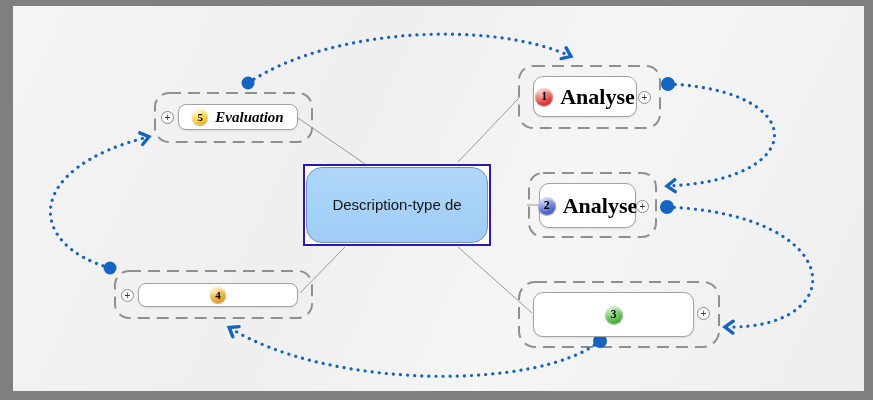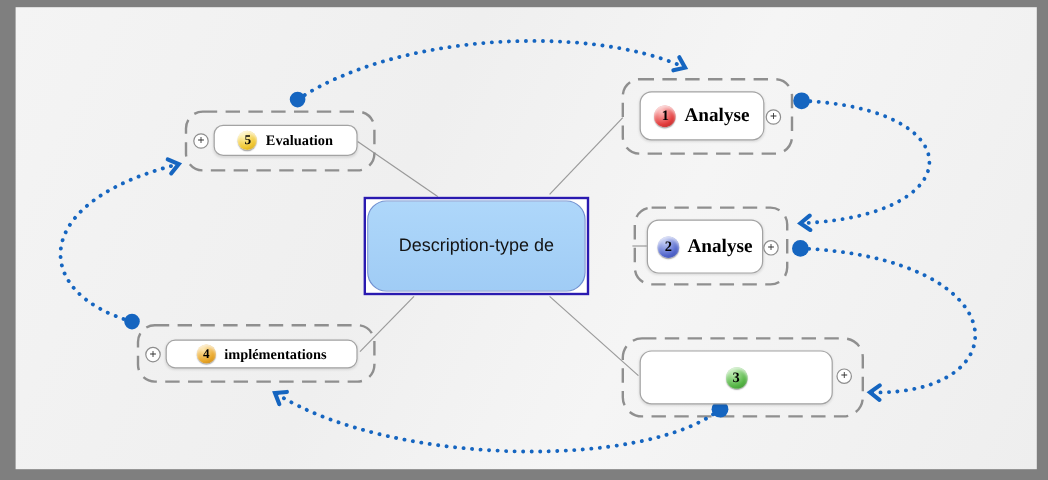--- a/index.html
+++ b/index.html
@@ -21,22 +21,22 @@
     border:1px solid #a3a3a3;
     border-radius:10px;
     box-shadow:0 1px 2px rgba(0,0,0,0.10);
     display:flex;align-items:center;justify-content:center;gap:7px;
     box-sizing:border-box;
   }
   .topic .tlabel{
     font-family:"Liberation Serif",serif;
     font-weight:bold;color:#000;white-space:nowrap;
   }
-  .topic.rsize .tlabel{font-size:16px;}
-  .topic.lsize .tlabel{font-size:12px;}
+  .topic.rsize .tlabel{font-size:22px;}
+  .topic.lsize .tlabel{font-size:15px;font-style:italic;}
   .topic.lsize{border-radius:8px;}
   
   .badge{
     border-radius:50%;
     display:flex;align-items:center;justify-content:center;
     font-family:"Liberation Serif",serif;font-weight:bold;color:#000;
     box-shadow:inset 0 2px 3px rgba(255,255,255,0.75), 0 1px 1px rgba(0,0,0,0.35);
     flex:0 0 auto;
   }
   .rsize .badge{width:18px;height:18px;font-size:12px;}
@@ -133,21 +133,20 @@
 </div>
 <div class="xbtn" style="left:636px;top:200px;">+</div>
 
 <div class="node topic rsize" style="left:533px;top:292px;width:161px;height:45px;">
   <span class="badge b3">3</span>
 </div>
 <div class="xbtn" style="left:697px;top:307px;">+</div>
 
 <div class="node topic lsize" style="left:138px;top:283px;width:160px;height:24px;">
   <span class="badge b4">4</span>
-  <span class="tlabel">implémentations</span>
 </div>
 <div class="xbtn" style="left:121px;top:289px;">+</div>
 
 <div class="node topic lsize" style="left:178px;top:104px;width:120px;height:26px;">
   <span class="badge b5">5</span>
   <span class="tlabel">Evaluation</span>
 </div>
 <div class="xbtn" style="left:161px;top:111px;">+</div>
 
 </body></html>

